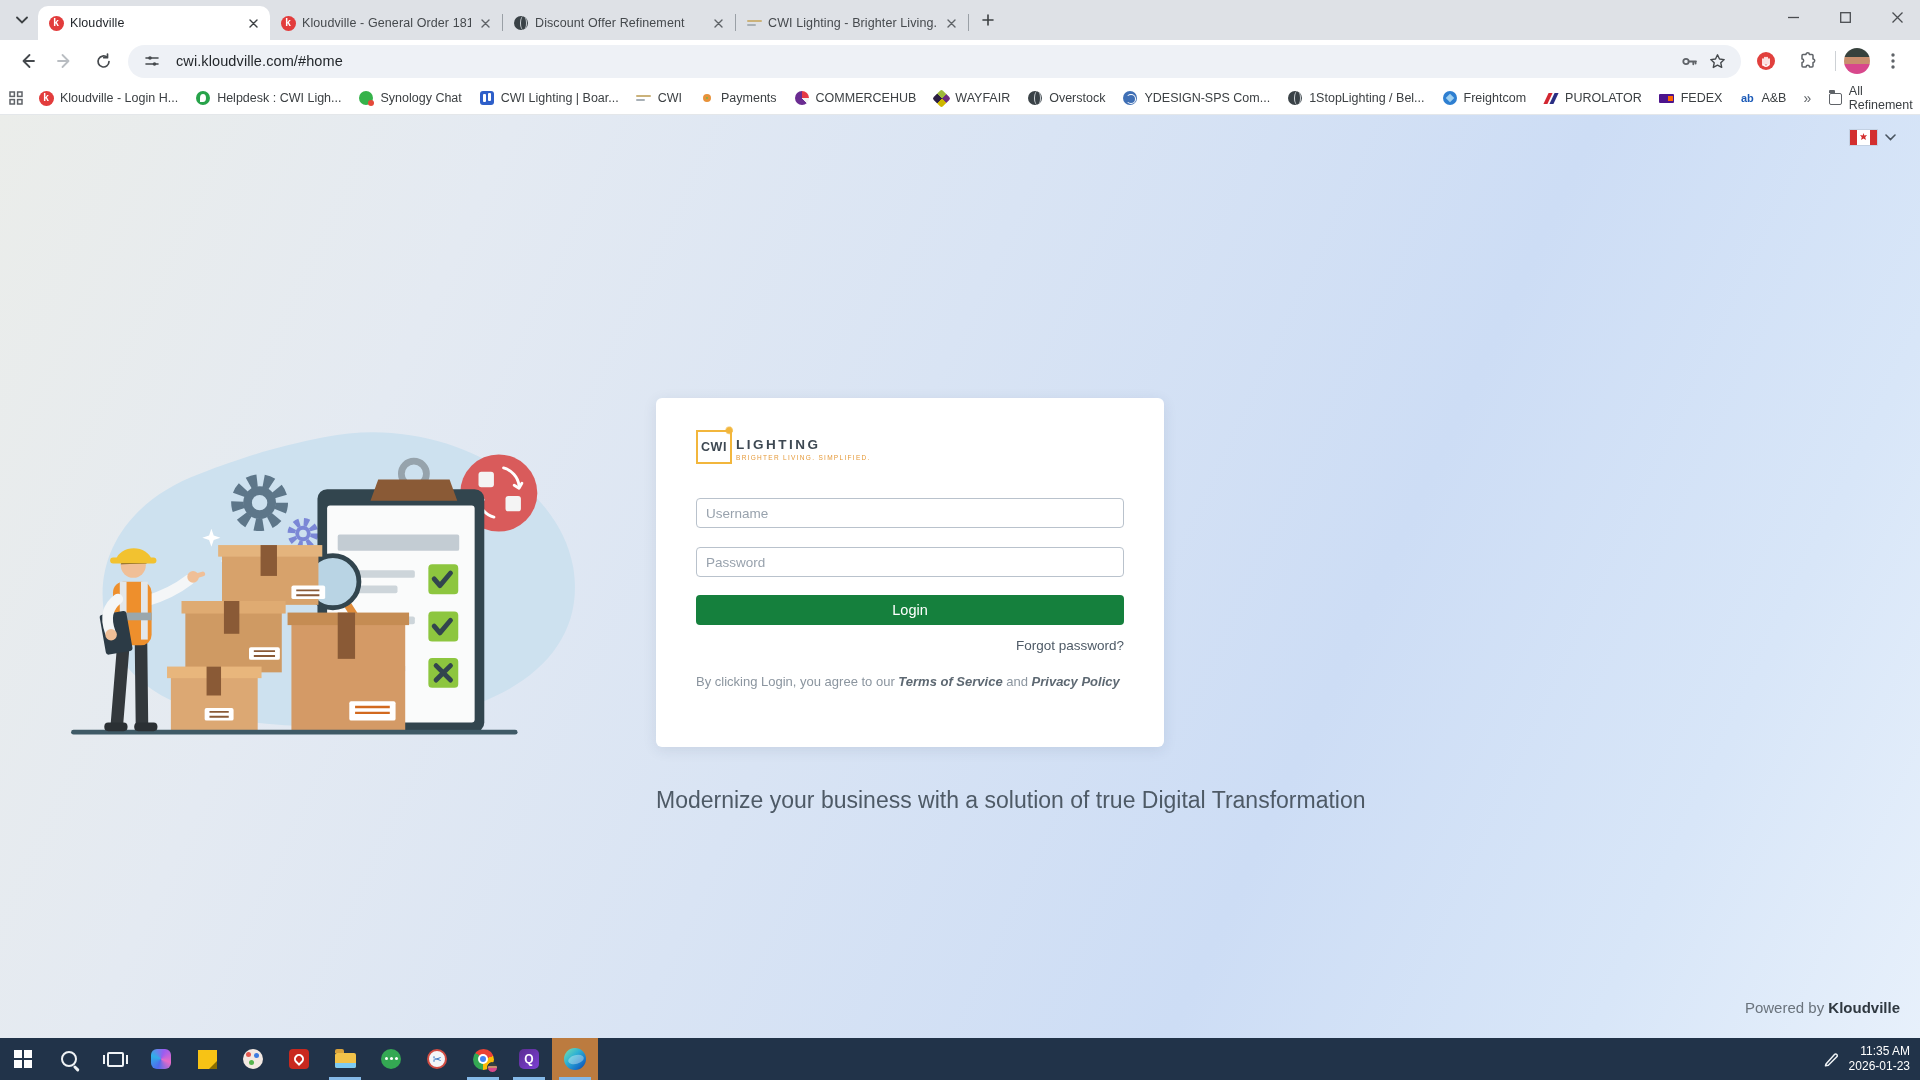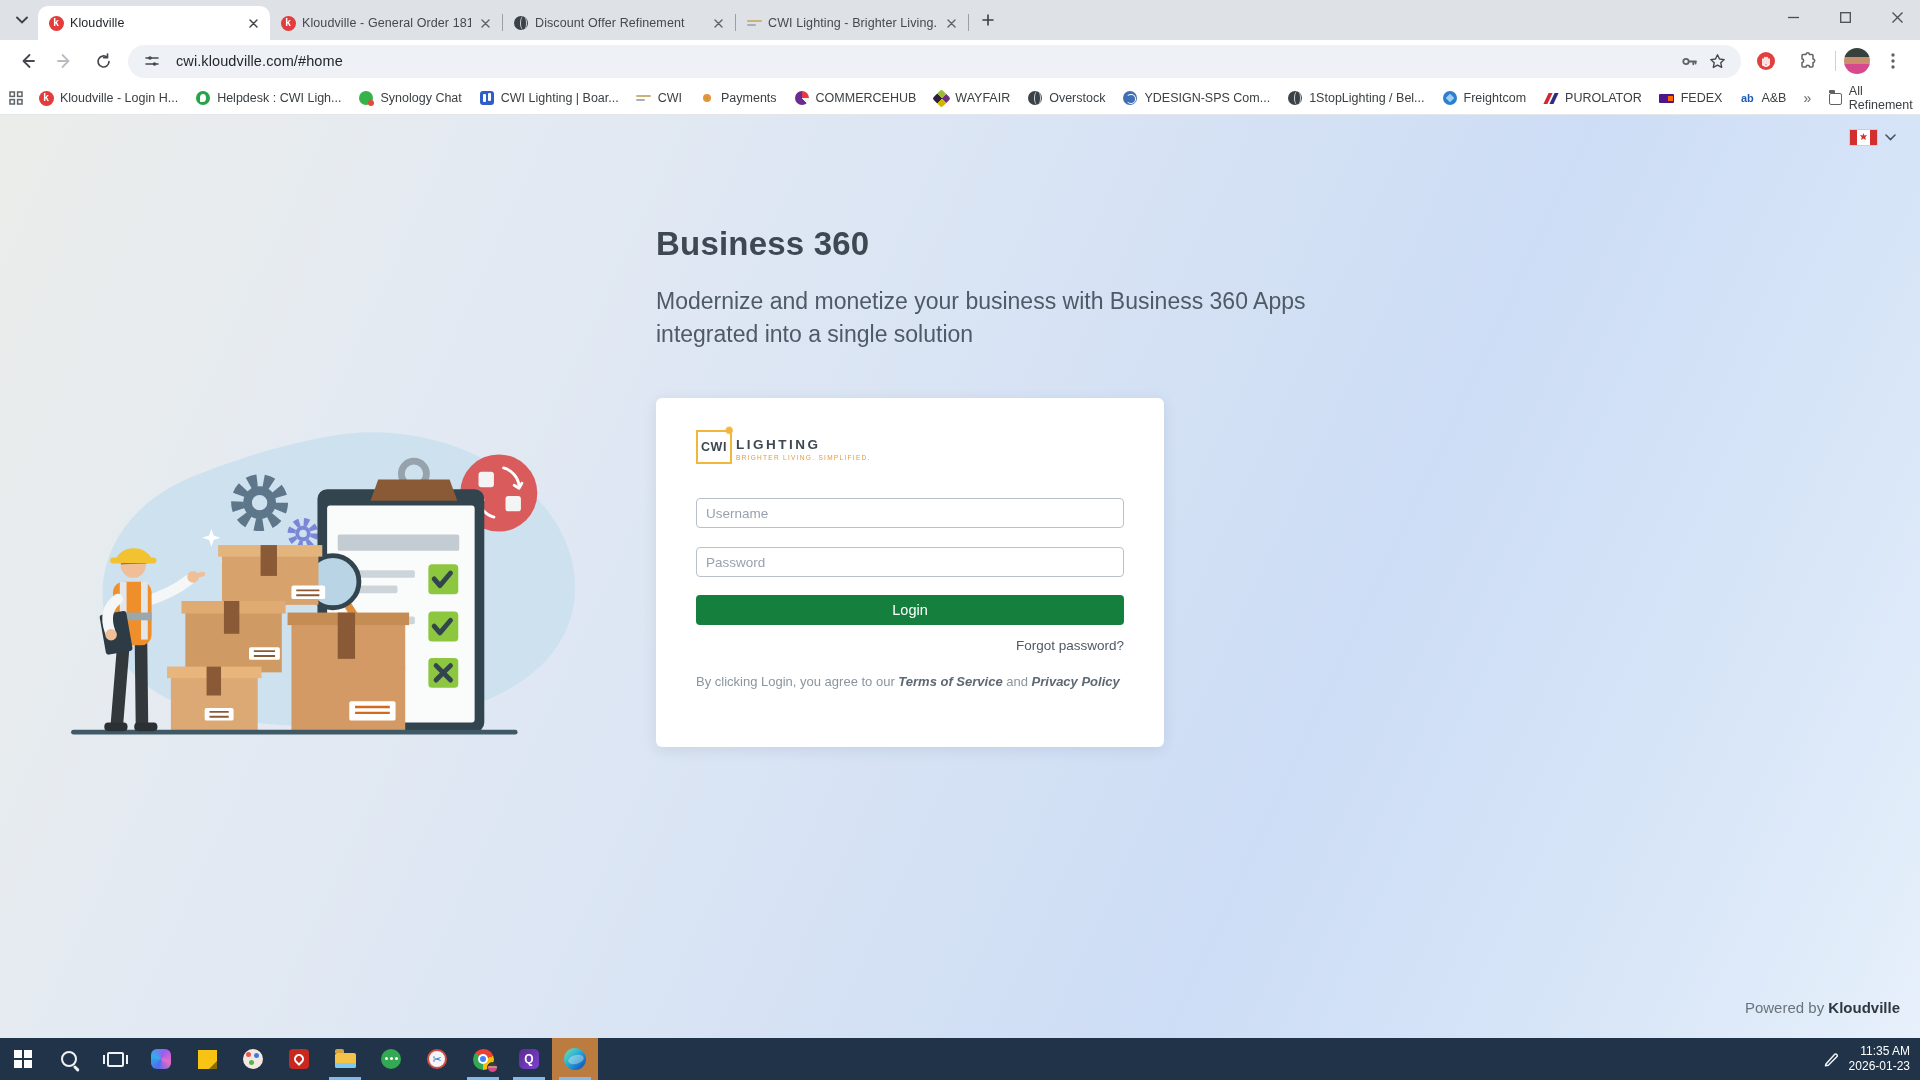--- a/index.html
+++ b/index.html
@@ -412,43 +412,40 @@
 
 <div class="page">
 
   <div class="lang">
     <span class="flag"></span>
     <svg width="11" height="7" viewBox="0 0 11 7">
         <path d="M1 1 L5.5 5.5 L10 1" stroke="#4a5560" stroke-width="1.6" fill="none" stroke-linecap="round"></path>
       </svg>
   </div>
 
-  <div class="hero">
-    <h1>Business 360</h1>
-    <p>Modernize and monetize your business with Business 360 Apps integrated into a single solution</p>
-  </div>
 
   <div class="card">
     <div class="brand">
       <span class="brand-box">
           <span>CWI</span>
           <span class="brand-bulb">✺</span>
         </span>
       <span class="brand-right">
         <div class="brand-name">LIGHTING</div>
         <div class="brand-tag">BRIGHTER LIVING. SIMPLIFIED.</div>
       </span>
     </div>
     <input class="field f-user" placeholder="Username" style="">
     <input class="field f-pass" type="password" placeholder="Password" style="">
     <button class="login-btn">Login</button>
     <span class="forgot">Forgot password?</span>
     <div class="terms"><span>By clicking Login, you agree to our </span><span class="lnk">Terms of Service</span><span> and </span><span class="lnk">Privacy Policy</span></div>
   </div>
 
+  <div class="tagline">Modernize your business with a solution of true Digital Transformation</div>
   <div class="powered"><span>Powered by </span><b>Kloudville</b></div>
 
   <svg class="illus" viewBox="0 0 560 340">
     <path d="M275,14 C390,-10 515,55 532,148 C548,238 468,298 345,310 C215,322 95,308 58,234 C22,160 58,84 145,52 C195,33 225,24 275,14 Z" fill="#cde1ef"></path>
 
     <circle cx="207" cy="82" r="23" fill="none" stroke="#5d7689" stroke-width="13" stroke-dasharray="9 7"></circle>
     <circle cx="207" cy="82" r="17" fill="#5d7689"></circle>
     <circle cx="207" cy="82" r="8" fill="#cde1ef"></circle>
     <circle cx="252" cy="114" r="12" fill="none" stroke="#7b87d6" stroke-width="8" stroke-dasharray="5 4.5"></circle>
     <circle cx="252" cy="114" r="8" fill="#7b87d6"></circle>

